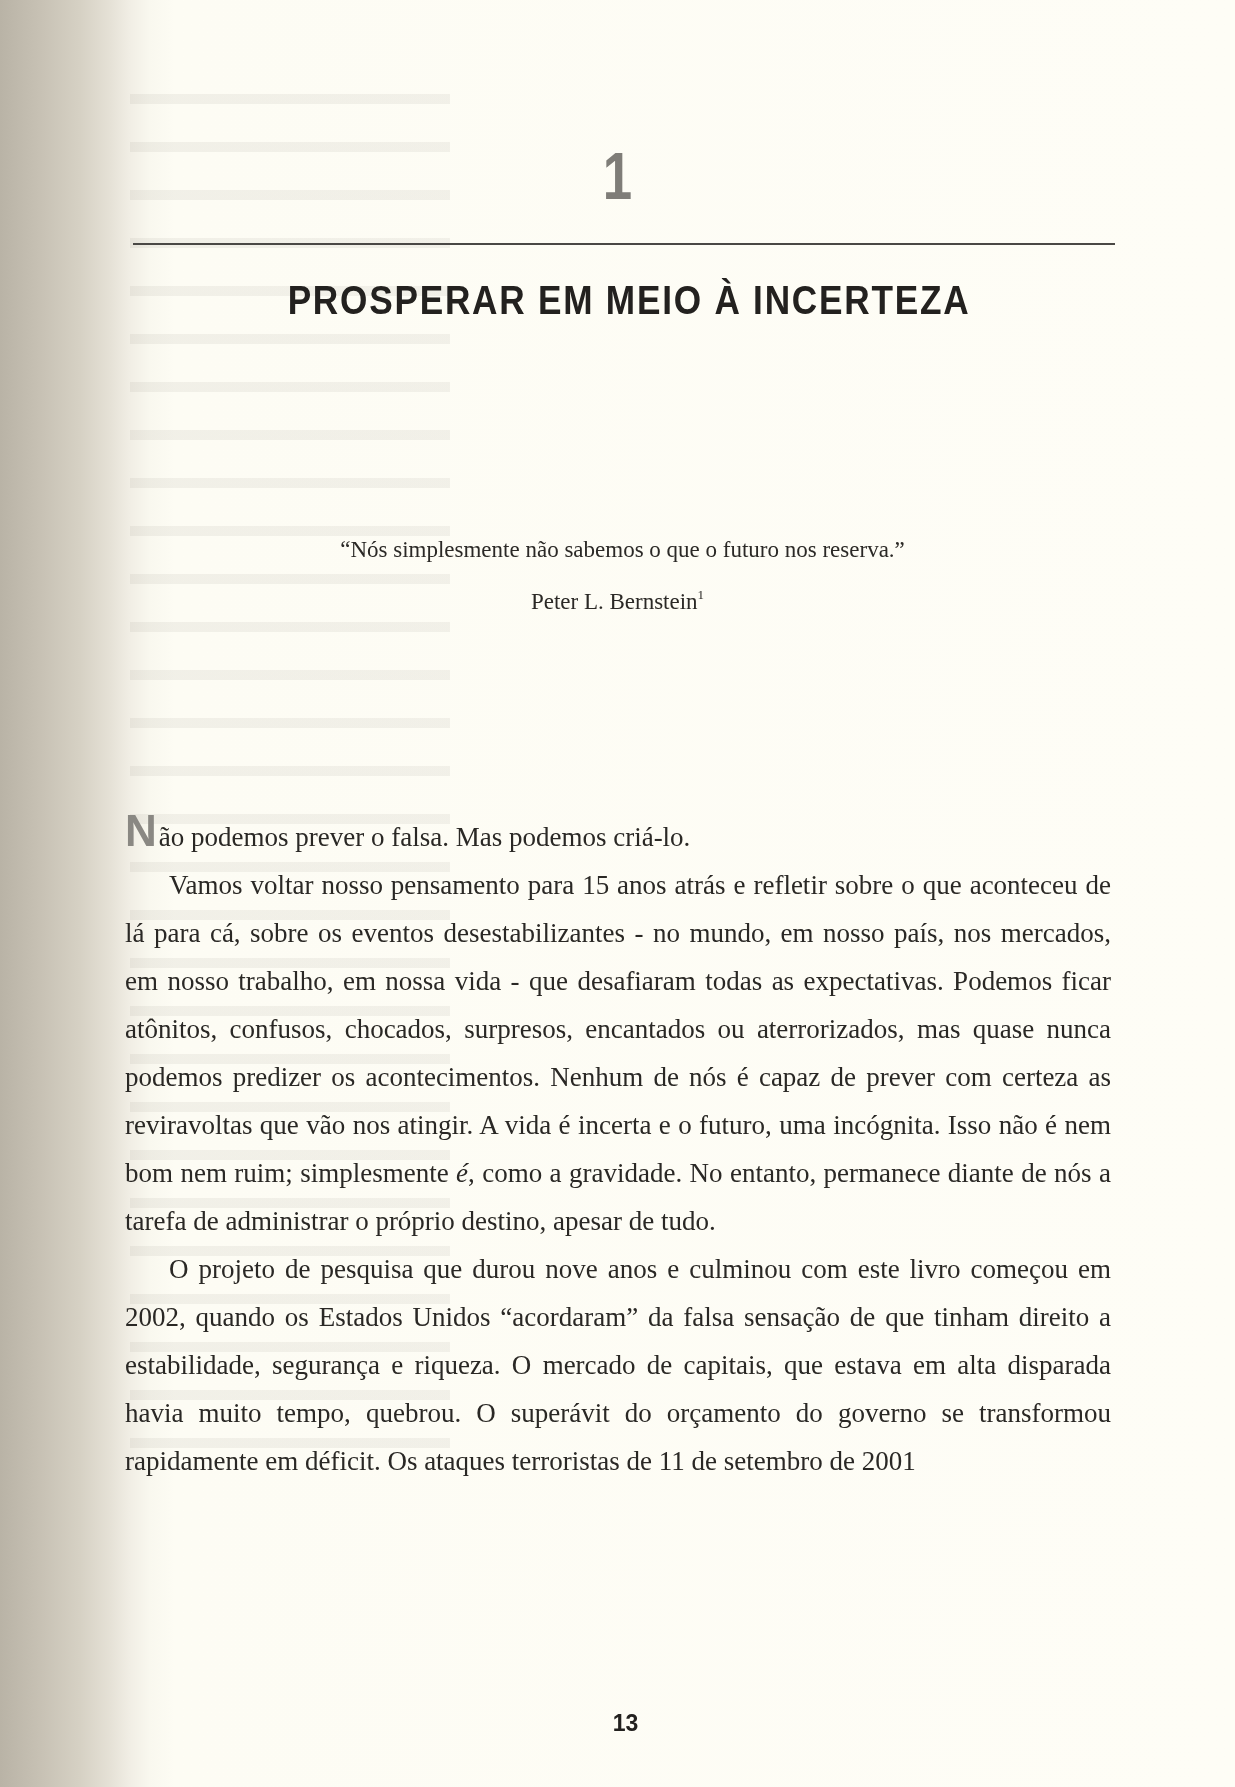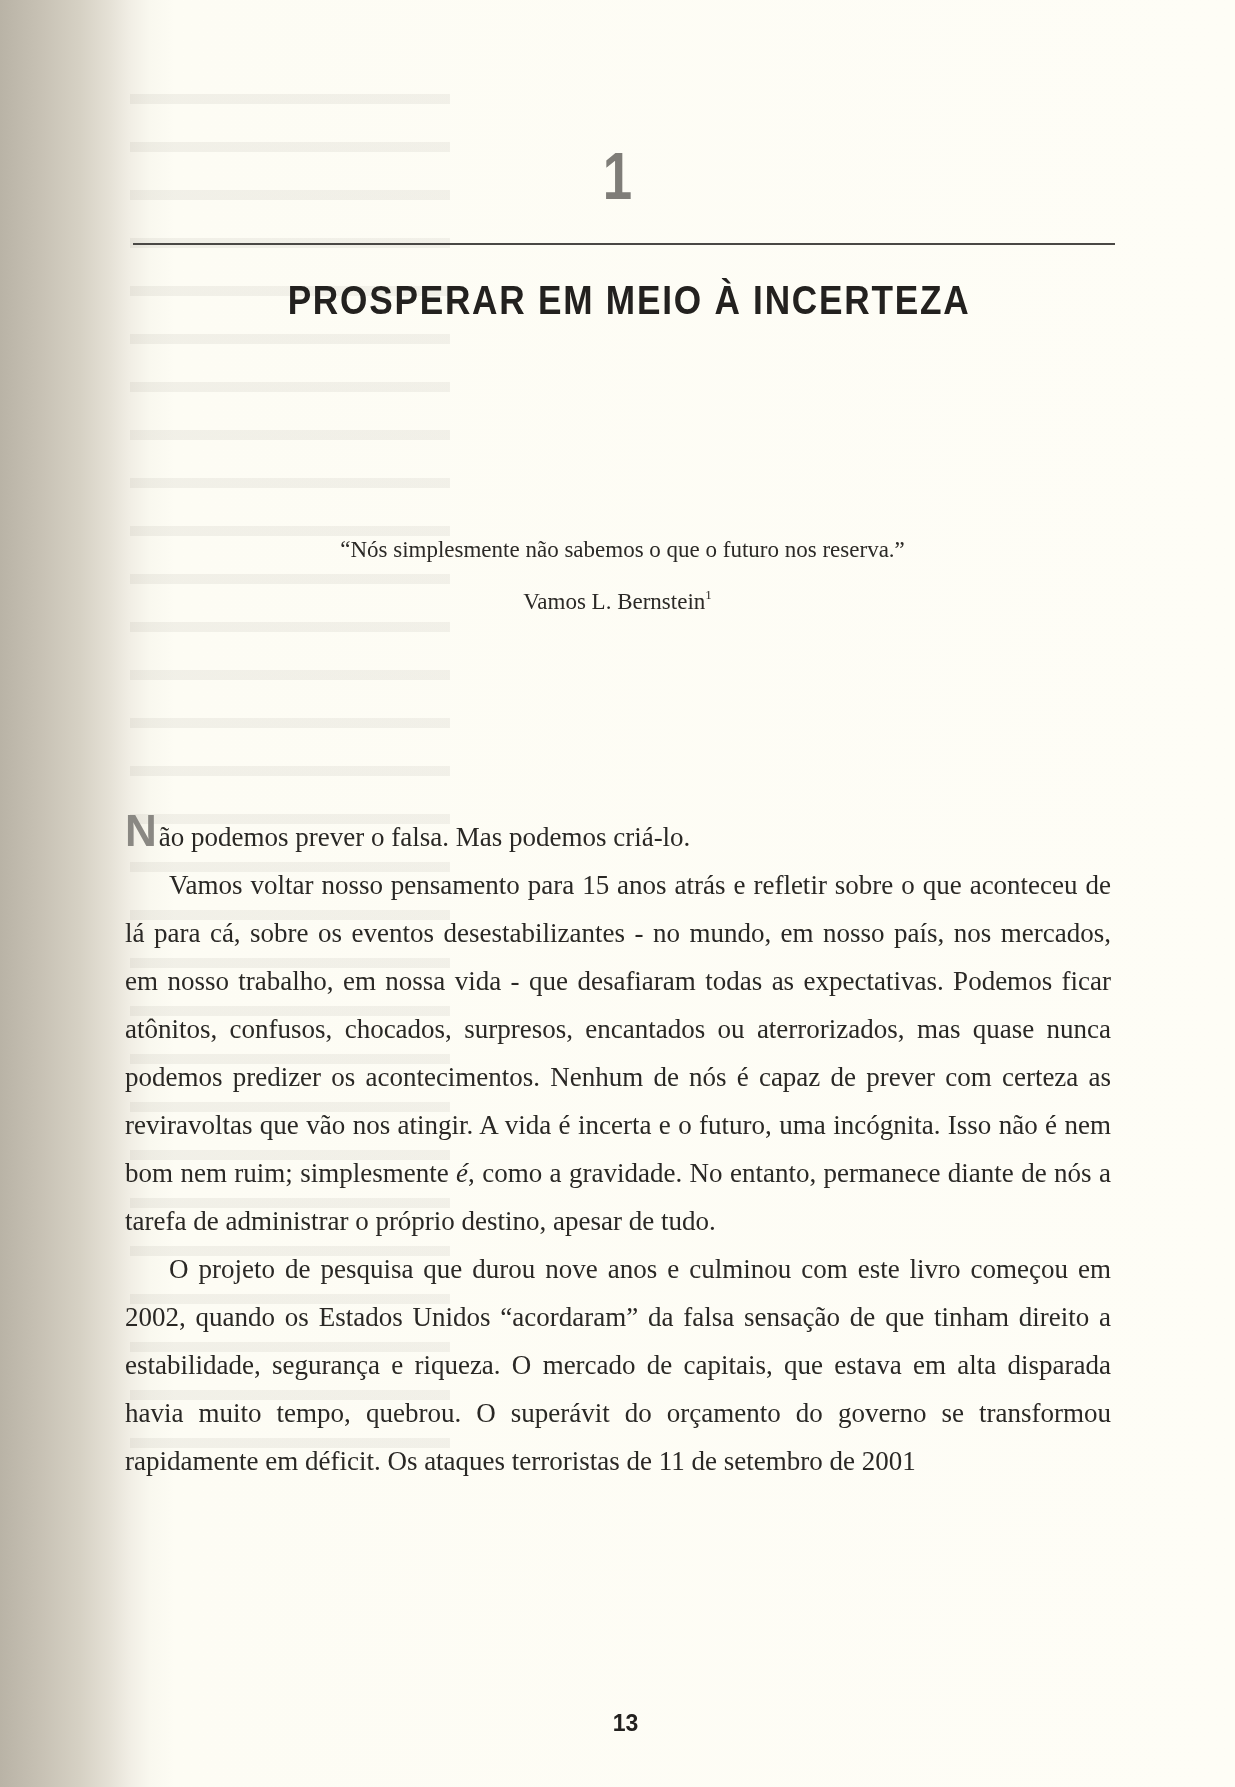--- a/index.html
+++ b/index.html
@@ -72,21 +72,21 @@
 
 <div class="page">
   <div class="bleed"></div>
 
   <div class="chapter-number">1</div>
   <div class="rule"></div>
   <div class="chapter-title">PROSPERAR EM MEIO À INCERTEZA</div>
 
   <div class="epigraph">
     <span class="quote">“Nós simplesmente não sabemos o que o futuro nos reserva.”</span>
-    <span class="author"><span>Vamos L. Bernstein</span><sup>1</sup></span>
+    <span class="author"><span>Peter L. Bernstein</span><sup>1</sup></span>
   </div>
 
   <div class="body-text">
     <p><span class="drop-cap">N</span><span>ão podemos prever o falsa. Mas podemos criá-lo.</span></p>
     <p class="indent"><span>Vamos voltar nosso pensamento para 15 anos atrás e refletir sobre o que aconteceu de lá para cá, sobre os eventos desestabilizantes - no mundo, em nosso país, nos mercados, em nosso trabalho, em nossa vida - que desafiaram todas as expectativas. Podemos ficar atônitos, confusos, chocados, surpresos, encantados ou aterrorizados, mas quase nunca podemos predizer os acontecimentos. Nenhum de nós é capaz de prever com certeza as reviravoltas que vão nos atingir. A vida é incerta e o futuro, uma incógnita. Isso não é nem bom nem ruim; simplesmente </span><em>é</em><span>, como a gravidade. No entanto, permanece diante de nós a tarefa de administrar o próprio destino, apesar de tudo.</span></p>
     <p class="indent">O projeto de pesquisa que durou nove anos e culminou com este livro começou em 2002, quando os Estados Unidos “acordaram” da falsa sensação de que tinham direito a estabilidade, segurança e riqueza. O mercado de capitais, que estava em alta disparada havia muito tempo, quebrou. O superávit do orçamento do governo se transformou rapidamente em déficit. Os ataques terroristas de 11 de setembro de 2001</p>
   </div>
 
   <div class="page-number">13</div>
 </div>

